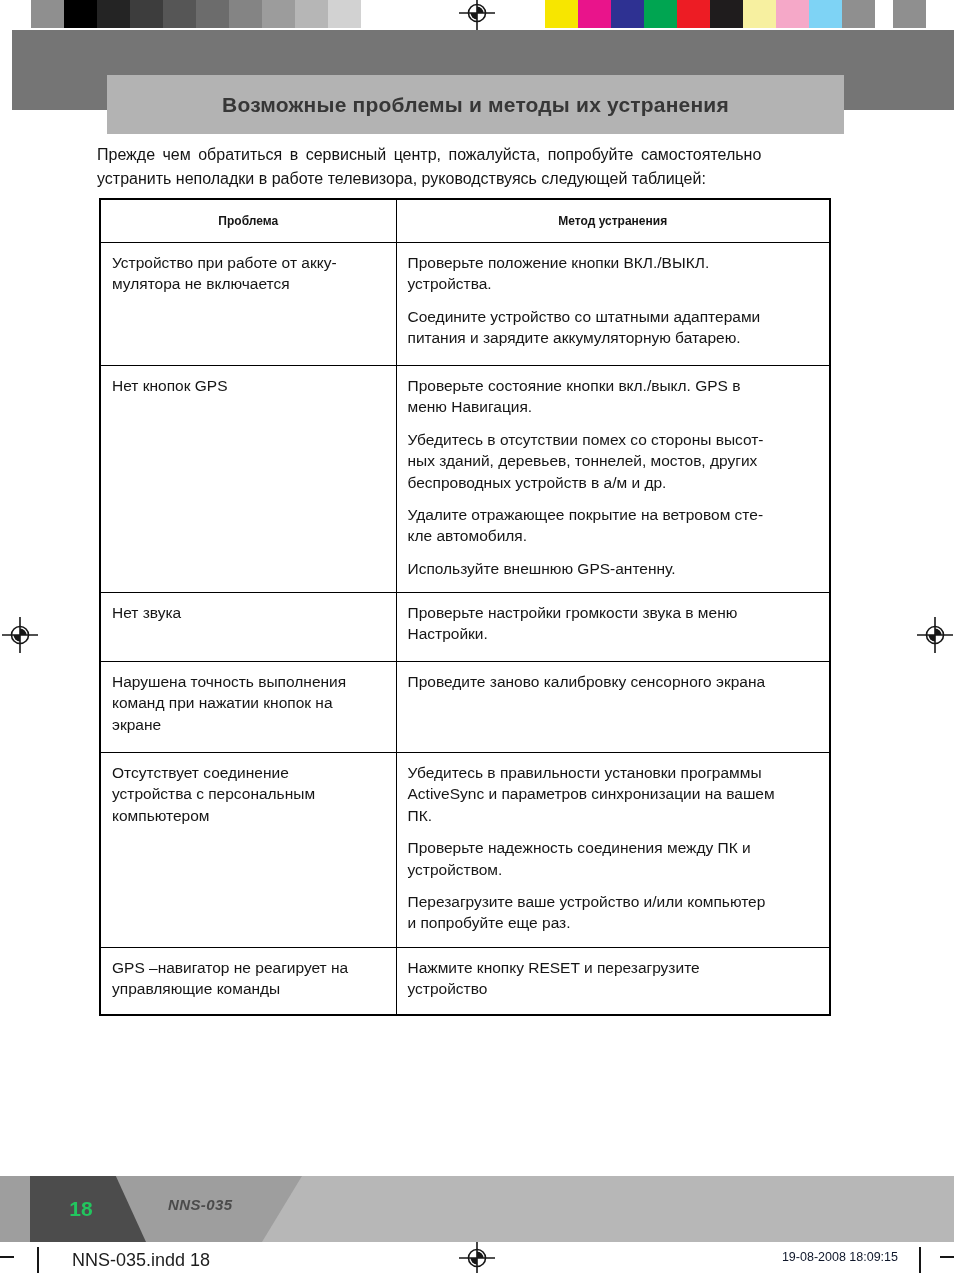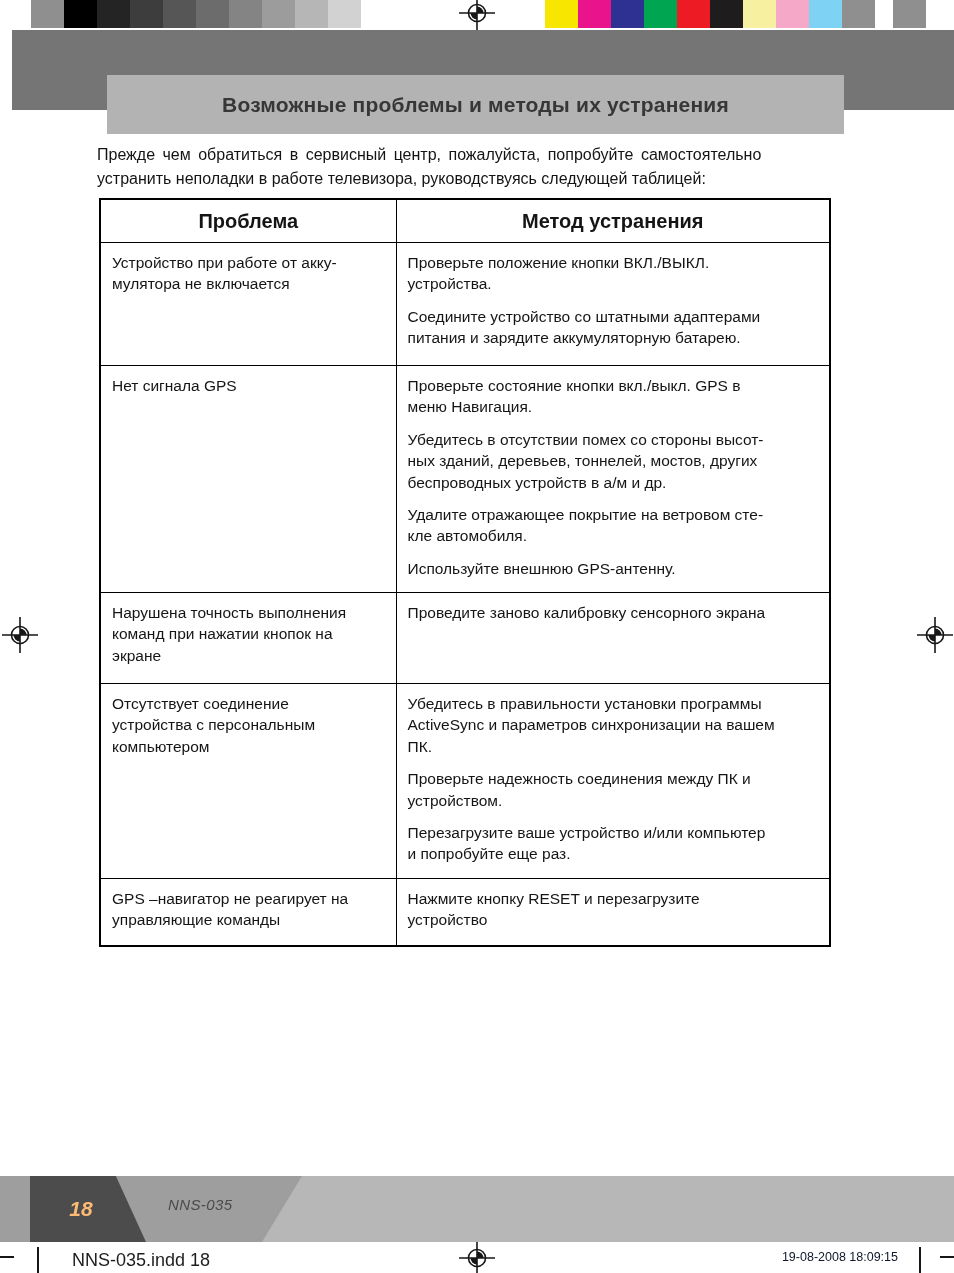--- a/index.html
+++ b/index.html
@@ -41,44 +41,44 @@
     font-size:16px; line-height:1.5; white-space:pre-line; color:#141414;margin-top:12px;
   }
   .intro::first-line { word-spacing:3px; }
 
   
   .trouble-table {
     position:absolute; left:99px; top:198px; width:732px;
     border-collapse:collapse; border:2px solid #000; table-layout:fixed;
   }
   .trouble-table th, .trouble-table td { border:1px solid #000; vertical-align:top; }
-  .trouble-table th { height:32px; padding:5px 6px; font-size:20px; font-weight:bold; text-align:center; vertical-align:middle;margin-top:8px; }
+  .trouble-table th { height:32px; padding:5px 6px; font-size:12px; font-weight:bold; text-align:center; vertical-align:middle;margin-top:8px; }
   .trouble-table td { padding:9px 12px 9px 11px; font-size:15.5px; line-height:1.38; }
   td.problem  { white-space:pre-line; }
   td.solution p { margin:0 0 11px 0; white-space:pre-line; }
   td.solution p:last-child { margin-bottom:0; }
   tr.r0 td { height:104px; } tr.r1 td { height:94px; }  tr.r2 td { height:208px; }
   tr.r3 td { height:50px; }  tr.r4 td { height:72px; }  tr.r5 td { height:72px; }
   tr.r6 td { height:176px; } tr.r7 td { height:48px; }
 
   
   .footer-band { position:absolute; left:0; top:1176px; width:954px; height:66px; background:#9e9e9e; }
   .footer-light {
     position:absolute; left:262px; top:1176px; width:692px; height:66px;
     background:#b7b7b7; clip-path:polygon(40px 0, 100% 0, 100% 100%, 0 100%);
   }
   .footer-dark {
     position:absolute; left:30px; top:1176px; width:116px; height:66px;
     background:#4c4c4c; clip-path:polygon(0 0, 74% 0, 100% 100%, 0 100%);
     display:flex; align-items:center; justify-content:center;
   }
-  .page-number { color:#fdba74; font-size:21px; font-weight:bold; font-style:italic; padding-right:14px; }
+  .page-number { color:#22c55e; font-size:21px; font-weight:bold; padding-right:14px; }
   .model-label {
     position:absolute; left:168px; top:1176px; height:56px; display:flex; align-items:center;
-    font-size:15px; font-weight:normal; font-style:italic; color:#4b4b4b; letter-spacing:.4px;
+    font-size:15px; font-weight:bold; font-style:italic; color:#4b4b4b; letter-spacing:.4px;
   }
 
   
   .print-left  { position:absolute; left:72px;  top:1250px; font-size:18px; color:#1d1d1d; }
   .print-right { position:absolute; right:56px; top:1250px; font-size:12.5px; color:#0f172a; }
   .crop-v { position:absolute; width:2px; height:26px; background:#161616; top:1247px; }
   .crop-v.cl { left:37px; } .crop-v.cr { left:919px; }
   .crop-h { position:absolute; height:2px; width:14px; background:#161616; top:1256px; }
   .crop-h.cl { left:0; } .crop-h.cr { right:0; }
 </style>
@@ -172,32 +172,39 @@
         <td class="problem">Устройство при работе от акку-
 мулятора  не включается</td>
         <td class="solution">
           <p>Проверьте положение кнопки ВКЛ./ВЫКЛ.
 устройства.</p>
           <p>Соедините устройство со штатными адаптерами
 питания и зарядите  аккумуляторную батарею.</p>
         </td>
       </tr>
       <tr class="r2">
-        <td class="problem">Нет сигнала GPS</td>
+        <td class="problem">Нет кнопок GPS</td>
         <td class="solution">
           <p>Проверьте состояние кнопки  вкл./выкл. GPS в
 меню Навигация.</p>
           <p>Убедитесь в отсутствии помех со стороны высот-
 ных зданий, деревьев, тоннелей, мостов, других
 беспроводных устройств в а/м  и др.</p>
           <p>Удалите отражающее покрытие на ветровом сте-
 кле автомобиля.</p>
           <p>Используйте внешнюю GPS-антенну.</p>
         </td>
       </tr>
+      <tr class="r3">
+        <td class="problem">Нет звука</td>
+        <td class="solution">
+          <p>Проверьте настройки громкости звука в меню
+Настройки.</p>
+        </td>
+      </tr>
       <tr class="r5">
         <td class="problem">Нарушена точность выполнения
 команд при нажатии кнопок  на
 экране</td>
         <td class="solution">
           <p>Проведите заново калибровку сенсорного экрана</p>
         </td>
       </tr>
       <tr class="r6">
         <td class="problem">Отсутствует соединение

